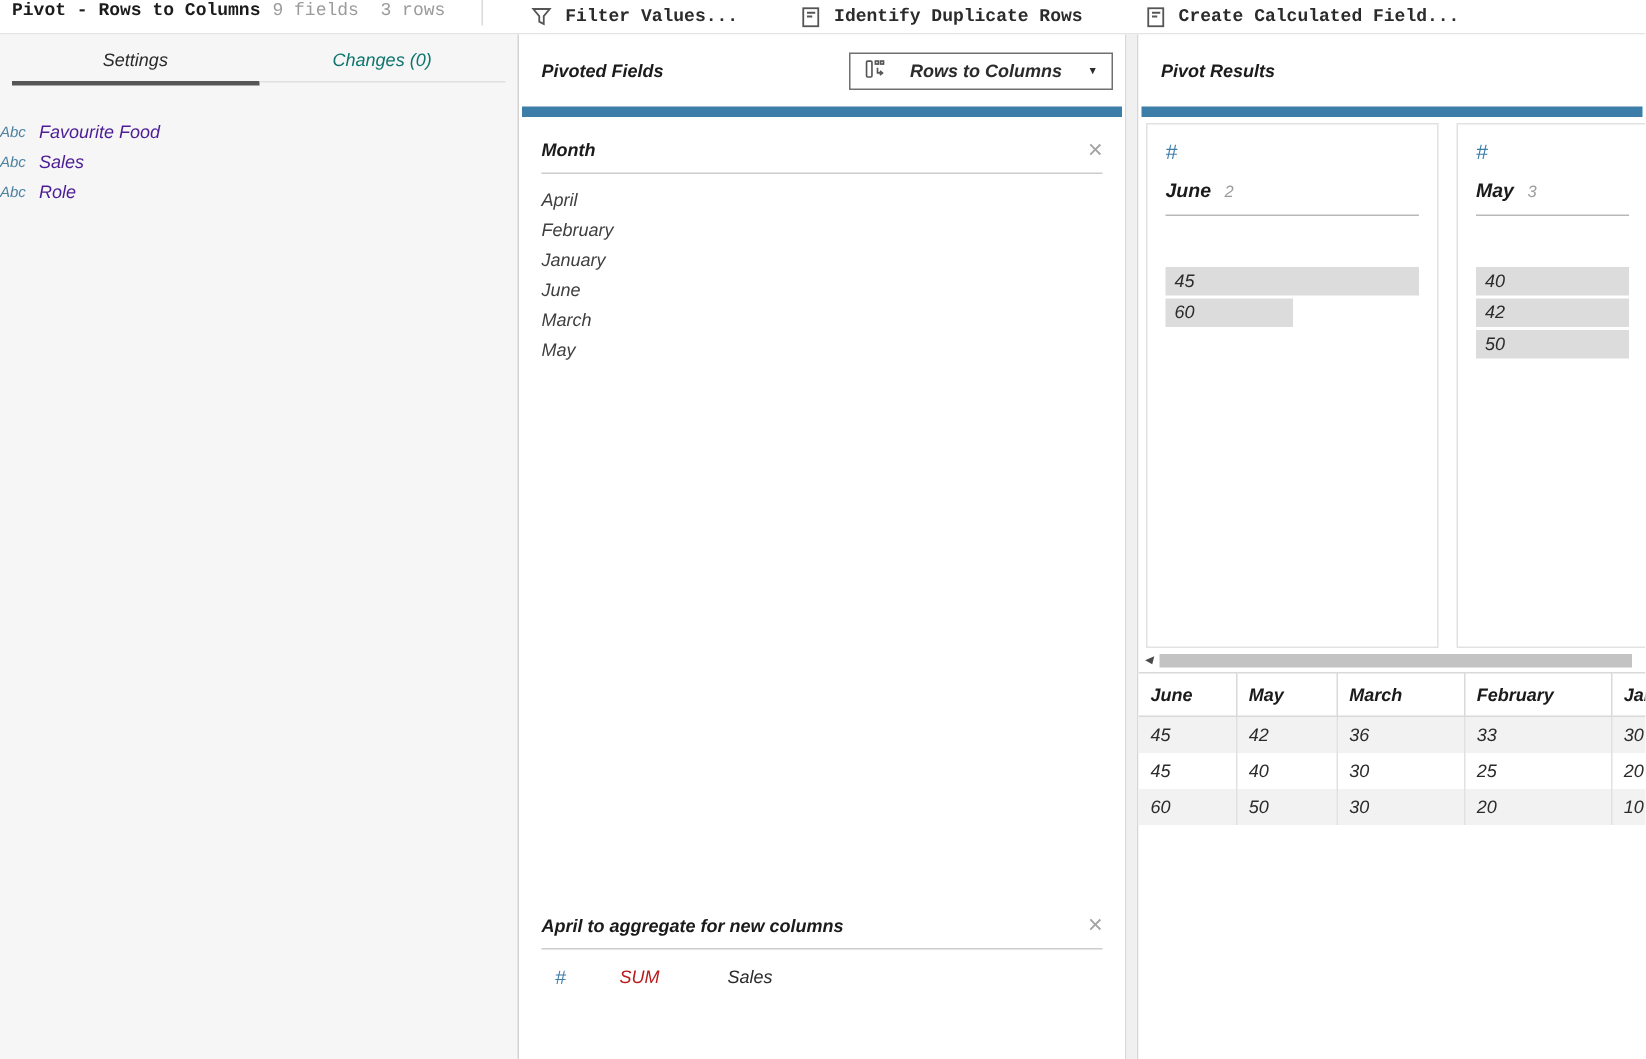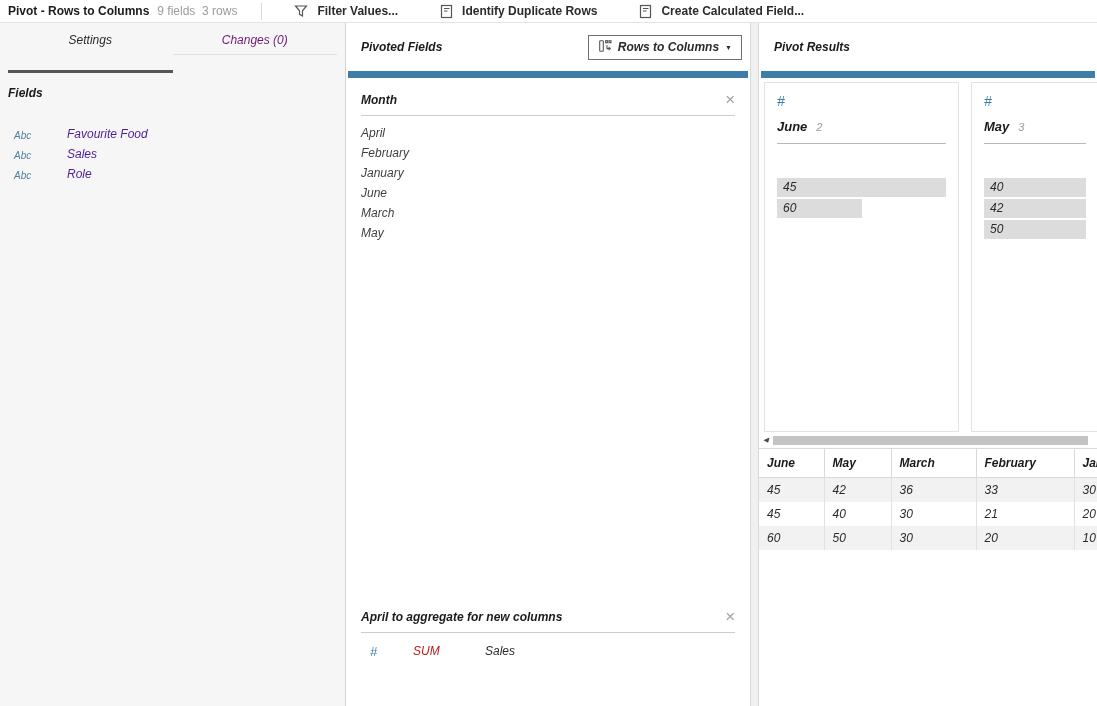--- a/index.html
+++ b/index.html
@@ -5,59 +5,59 @@
   * { box-sizing: border-box; margin: 0; padding: 0; }
   html,body { width:1097px; height:706px; overflow:hidden; }
   body {
     font-family: "Liberation Sans", sans-serif;
     font-size: 12px;
     color: #2b2b2b;
     background: #fff;
   }
 
   
-  .topbar { height:23px; display:flex; align-items:center; background:#fff;
-            border-bottom:1px solid #e4e4e4; padding-left:8px; }
+  .topbar { height:23px; display:flex; background:#fff;
+            border-bottom:1px solid #e4e4e4; padding-left:8px;font-family:Liberation Mono, monospace; }
   .topbar-title { font-weight:bold; color:#1b1b1b; }
   .topbar-meta { color:#9b9b9b; margin-left:8px; white-space:pre; }
   .topbar-divider { width:1px; height:17px; background:#d9d9d9; margin:0 0 0 24px; }
   .topbar-action { display:flex; align-items:center; gap:9px; font-weight:bold;
                    color:#2b2b2b; margin-left:22px; padding:0 10px; cursor:pointer; }
   .topbar-action svg { display:block; }
 
   
   .main { display:flex; height:683px;font-style:italic; }
   .left-panel { width:346px; background:#f6f6f6; border-right:1px solid #d4d4d4; }
   .mid-panel  { width:405px; background:#fff; border-right:1px solid #d8d8d8;
                 display:flex; flex-direction:column; }
   .splitter   { width:8px; background:#f0f0f0; border-right:1px solid #d8d8d8; }
   .right-panel{ flex:1; background:#fff; display:flex; flex-direction:column; overflow:hidden; }
 
   
   .tabs { display:flex; padding:10px 8px 0 8px; }
-  .tab { flex:1; text-align:center; color:#701a75; padding-bottom:7px;
-         border-bottom:1px solid #e0e0e0; margin-bottom:18px; cursor:pointer; }
+  .tab { flex:1; text-align:center; color:#0f766e; padding-bottom:7px;
+         border-bottom:1px solid #e0e0e0; margin-bottom:2px; cursor:pointer; }
   .tab.active { color:#2b2b2b; border-bottom:3px solid #565656; margin-bottom:0; }
   .fields-title { font-weight:bold; color:#1b1b1b; margin:13px 8px 10px 8px; }
   .searchbox { margin:0 8px; width:190px; height:22px; background:#fff;
                border:1px solid #767676; display:flex; align-items:center; padding:0 6px; gap:6px; }
   .searchbox input { border:none; outline:none; flex:1; font:inherit; font-size:12px;
                      color:#333; background:transparent; min-width:0; }
   .searchbox input::placeholder { color:#9a9a9a; }
   .field-list { margin-top:21px; }
-  .field-row { display:flex; align-items:flex-end; height:20px; padding-left:14px; cursor:pointer;gap:27px; }
+  .field-row { display:flex; align-items:center; height:20px; cursor:pointer; }
   .field-type { width:26px; color:#4e82a0; font-size:10px; }
   .field-name { color:#4c1d95; }
 
   
   .panel-header { height:48px; display:flex; align-items:center;
                   justify-content:space-between; padding:0 8px 0 15px; flex:none; }
   .panel-title { font-weight:bold; color:#1b1b1b; }
   .mode-btn { height:25px; border:1px solid #707070; background:#fff; display:flex;
-              align-items:center; gap:6px; padding:0 9px; font-weight:bold;
+              align-items:center; gap:17px; padding:0 9px; font-weight:bold;
               color:#2b2b2b; cursor:pointer; }
   .mode-btn .caret { font-size:7px; color:#2b2b2b; }
   .accent-bar { height:7px; background:#3d7ea9; margin:0 2px; flex:none; }
   .month-section { padding:14px 15px 0 15px; }
   .section-head { display:flex; justify-content:space-between; align-items:center; height:16px; }
   .section-title { font-weight:bold; color:#1b1b1b; }
   .close-x { color:#a3a3a3; font-size:17px; line-height:12px; cursor:pointer; }
   .rule { border-bottom:1px solid #cccccc; margin-top:7px; }
   .month-list { margin-top:7px; }
   .month-item { height:20px; line-height:20px; color:#3f3f3f; cursor:pointer; }
@@ -134,21 +134,20 @@
   </span>
 </div>
 
 <div class="main">
 
   <div class="left-panel">
     <div class="tabs">
       <div class="tab active">Settings</div>
       <div class="tab">Changes (0)</div>
     </div>
-    <div class="fields-title">Fields</div>
     <div class="field-list">
       <div class="field-row">
         <span class="field-type">Abc</span>
         <span class="field-name">Favourite Food</span>
       </div>
       <div class="field-row">
         <span class="field-type">Abc</span>
         <span class="field-name">Sales</span>
       </div>
       <div class="field-row">
@@ -273,21 +272,21 @@
           <td>45</td>
           <td>42</td>
           <td>36</td>
           <td>33</td>
           <td>30</td>
         </tr>
         <tr>
           <td>45</td>
           <td>40</td>
           <td>30</td>
-          <td>21</td>
+          <td>25</td>
           <td>20</td>
         </tr>
         <tr>
           <td>60</td>
           <td>50</td>
           <td>30</td>
           <td>20</td>
           <td>10</td>
         </tr>
       </tbody>

